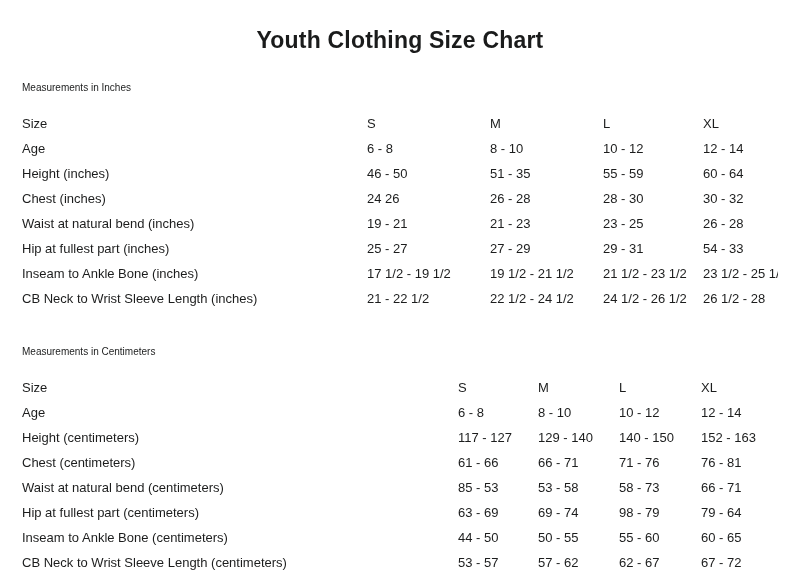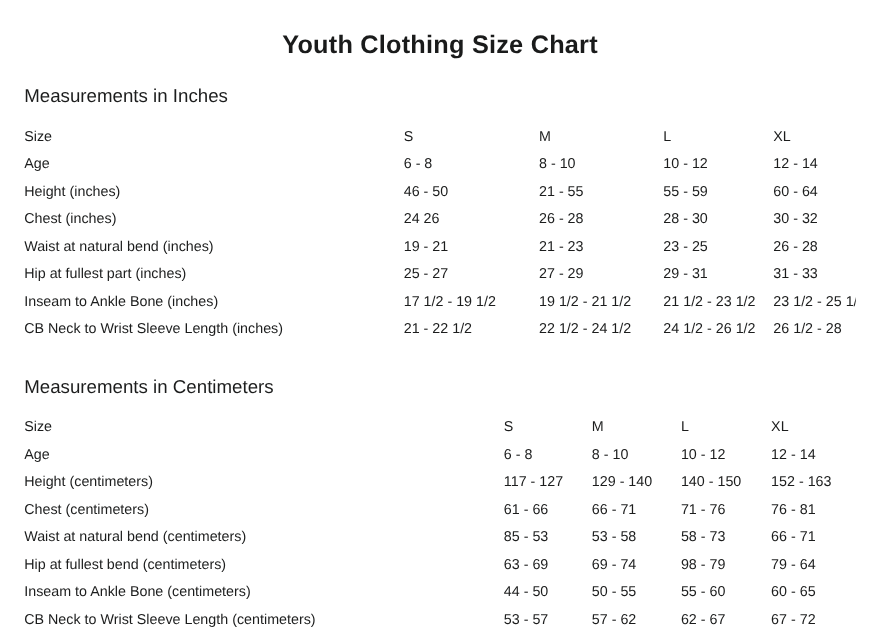--- a/index.html
+++ b/index.html
@@ -17,21 +17,21 @@
   h1.page-title {
     font-size: 23px;
     line-height: 30px;
     font-weight: 700;
     text-align: center;
     margin: 25px 0 0 0;
     letter-spacing: 0.2px;
     color: #1a1b1b;
   }
   .section-label {
-    font-size: 17px;
+    font-size: 10px;
     line-height: 15px;
     margin: 25px 0 0 0;
     color: #1c1d1d;
   }
   .section-label.cm { margin-top: 33px; }
   table.size-table {
     border-collapse: collapse;
     table-layout: fixed;
     width: 756px;
     margin-top: 16px;
@@ -90,21 +90,21 @@
           <tr>
             <td>Age</td>
             <td>6 - 8</td>
             <td>8 - 10</td>
             <td>10 - 12</td>
             <td>12 - 14</td>
           </tr>
           <tr>
             <td>Height (inches)</td>
             <td>46 - 50</td>
-            <td>21 - 55</td>
+            <td>51 - 35</td>
             <td>55 - 59</td>
             <td>60 - 64</td>
           </tr>
           <tr>
             <td>Chest (inches)</td>
             <td>24 26</td>
             <td>26 - 28</td>
             <td>28 - 30</td>
             <td>30 - 32</td>
           </tr>
@@ -113,21 +113,21 @@
             <td>19 - 21</td>
             <td>21 - 23</td>
             <td>23 - 25</td>
             <td>26 - 28</td>
           </tr>
           <tr>
             <td>Hip at fullest part (inches)</td>
             <td>25 - 27</td>
             <td>27 - 29</td>
             <td>29 - 31</td>
-            <td>31 - 33</td>
+            <td>54 - 33</td>
           </tr>
           <tr>
             <td>Inseam to Ankle Bone (inches)</td>
             <td>17 1/2 - 19 1/2</td>
             <td>19 1/2 - 21 1/2</td>
             <td>21 1/2 - 23 1/2</td>
             <td>23 1/2 - 25 1/2</td>
           </tr>
           <tr>
             <td>CB Neck to Wrist Sleeve Length (inches)</td>
@@ -182,21 +182,21 @@
             <td>76 - 81</td>
           </tr>
           <tr>
             <td>Waist at natural bend (centimeters)</td>
             <td>85 - 53</td>
             <td>53 - 58</td>
             <td>58 - 73</td>
             <td>66 - 71</td>
           </tr>
           <tr>
-            <td>Hip at fullest bend (centimeters)</td>
+            <td>Hip at fullest part (centimeters)</td>
             <td>63 - 69</td>
             <td>69 - 74</td>
             <td>98 - 79</td>
             <td>79 - 64</td>
           </tr>
           <tr>
             <td>Inseam to Ankle Bone (centimeters)</td>
             <td>44 - 50</td>
             <td>50 - 55</td>
             <td>55 - 60</td>

